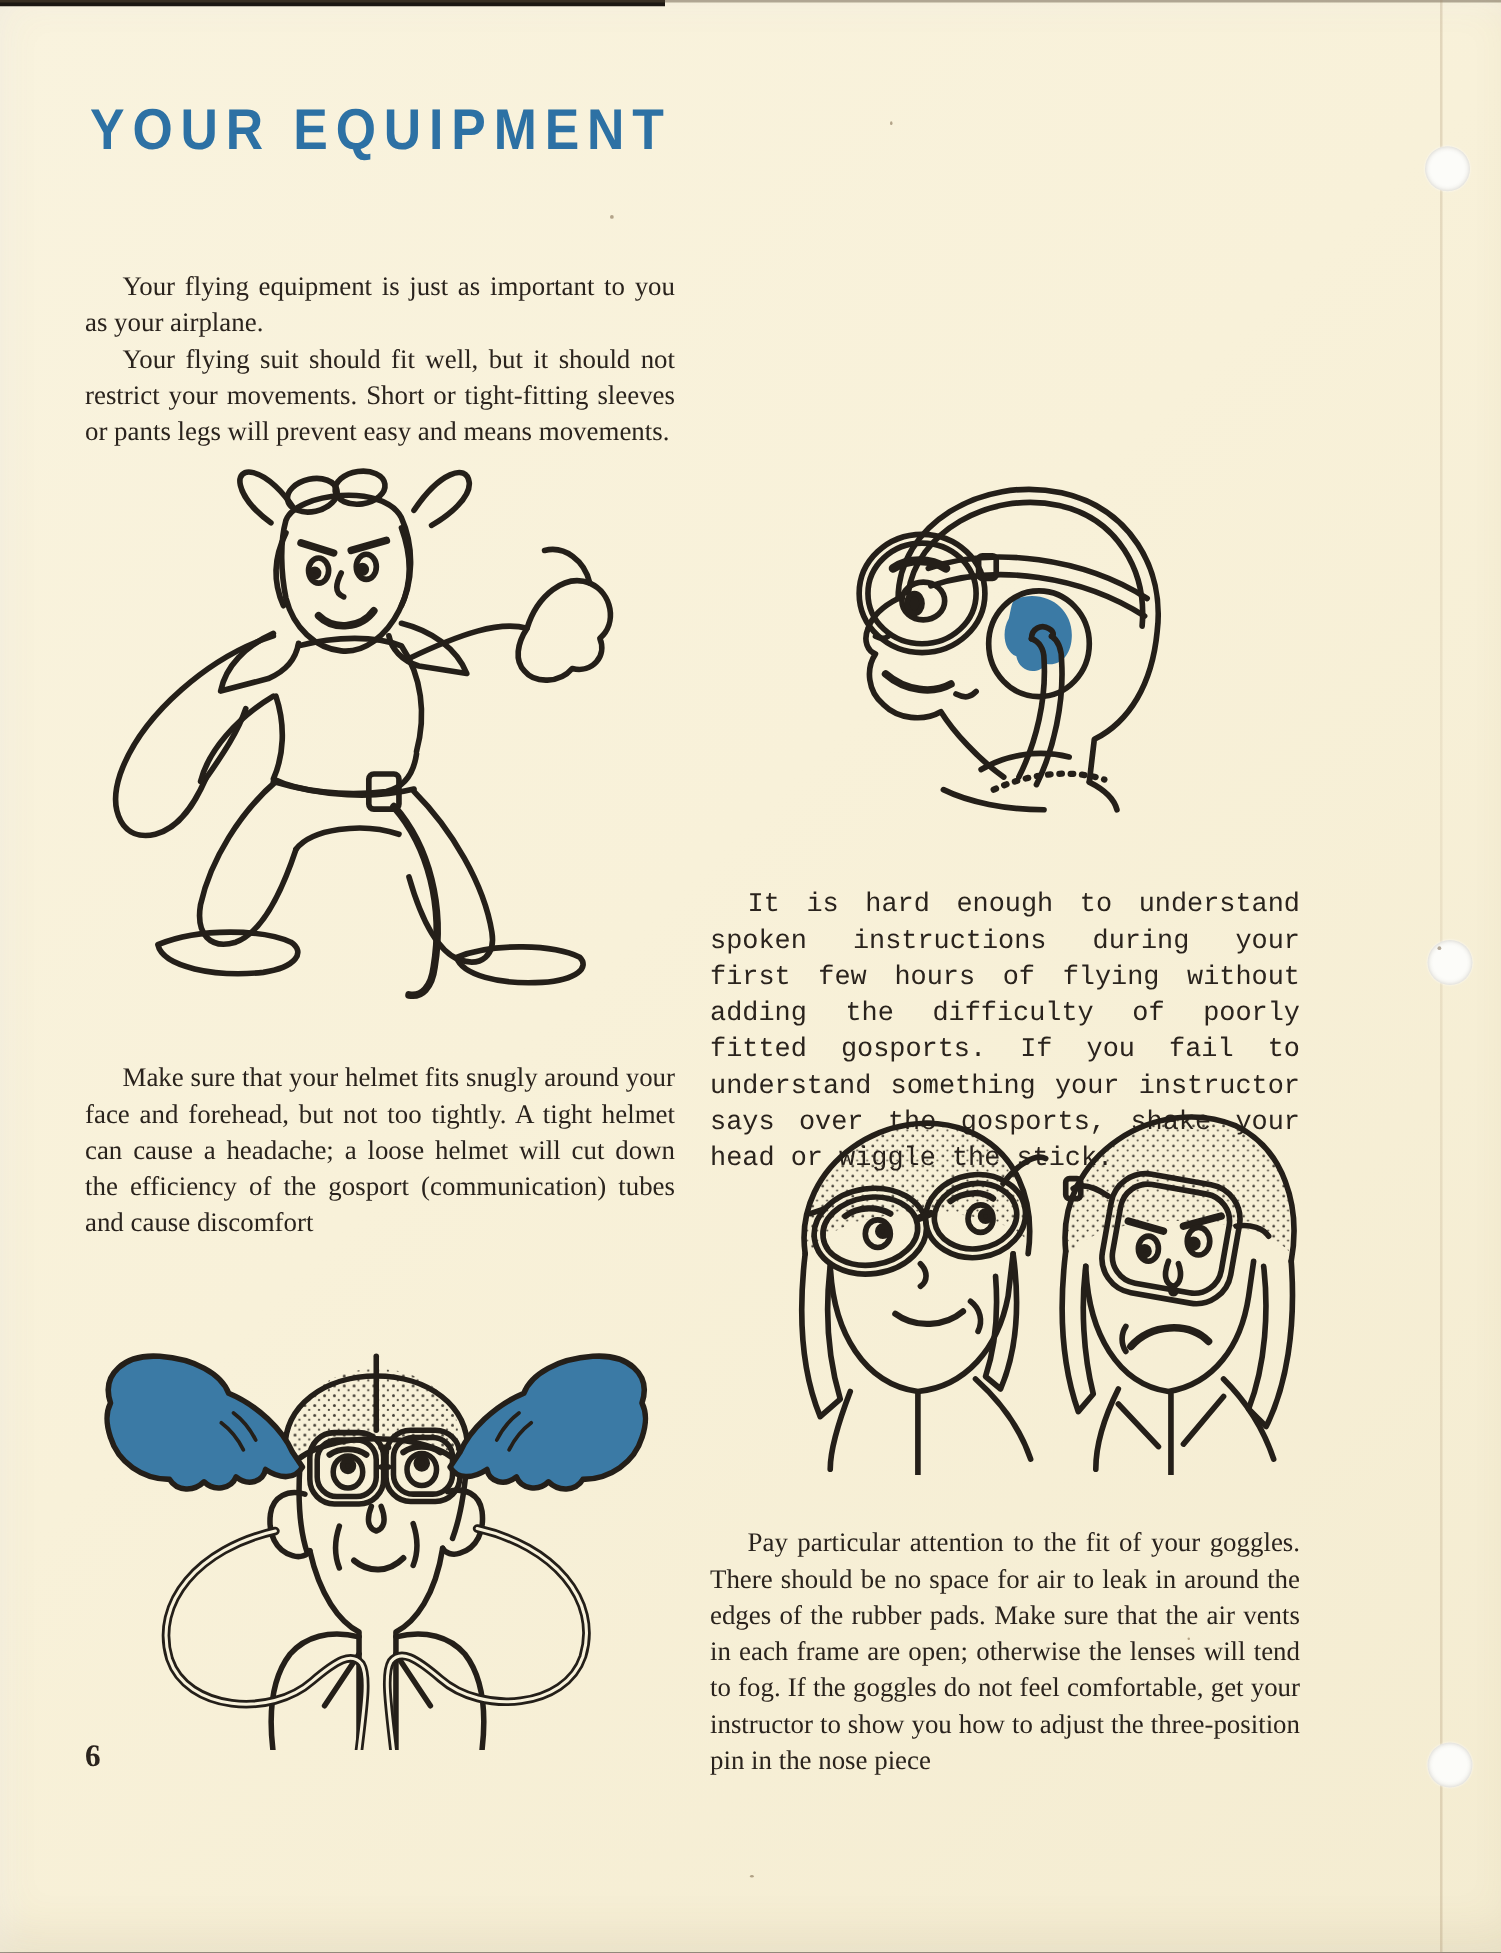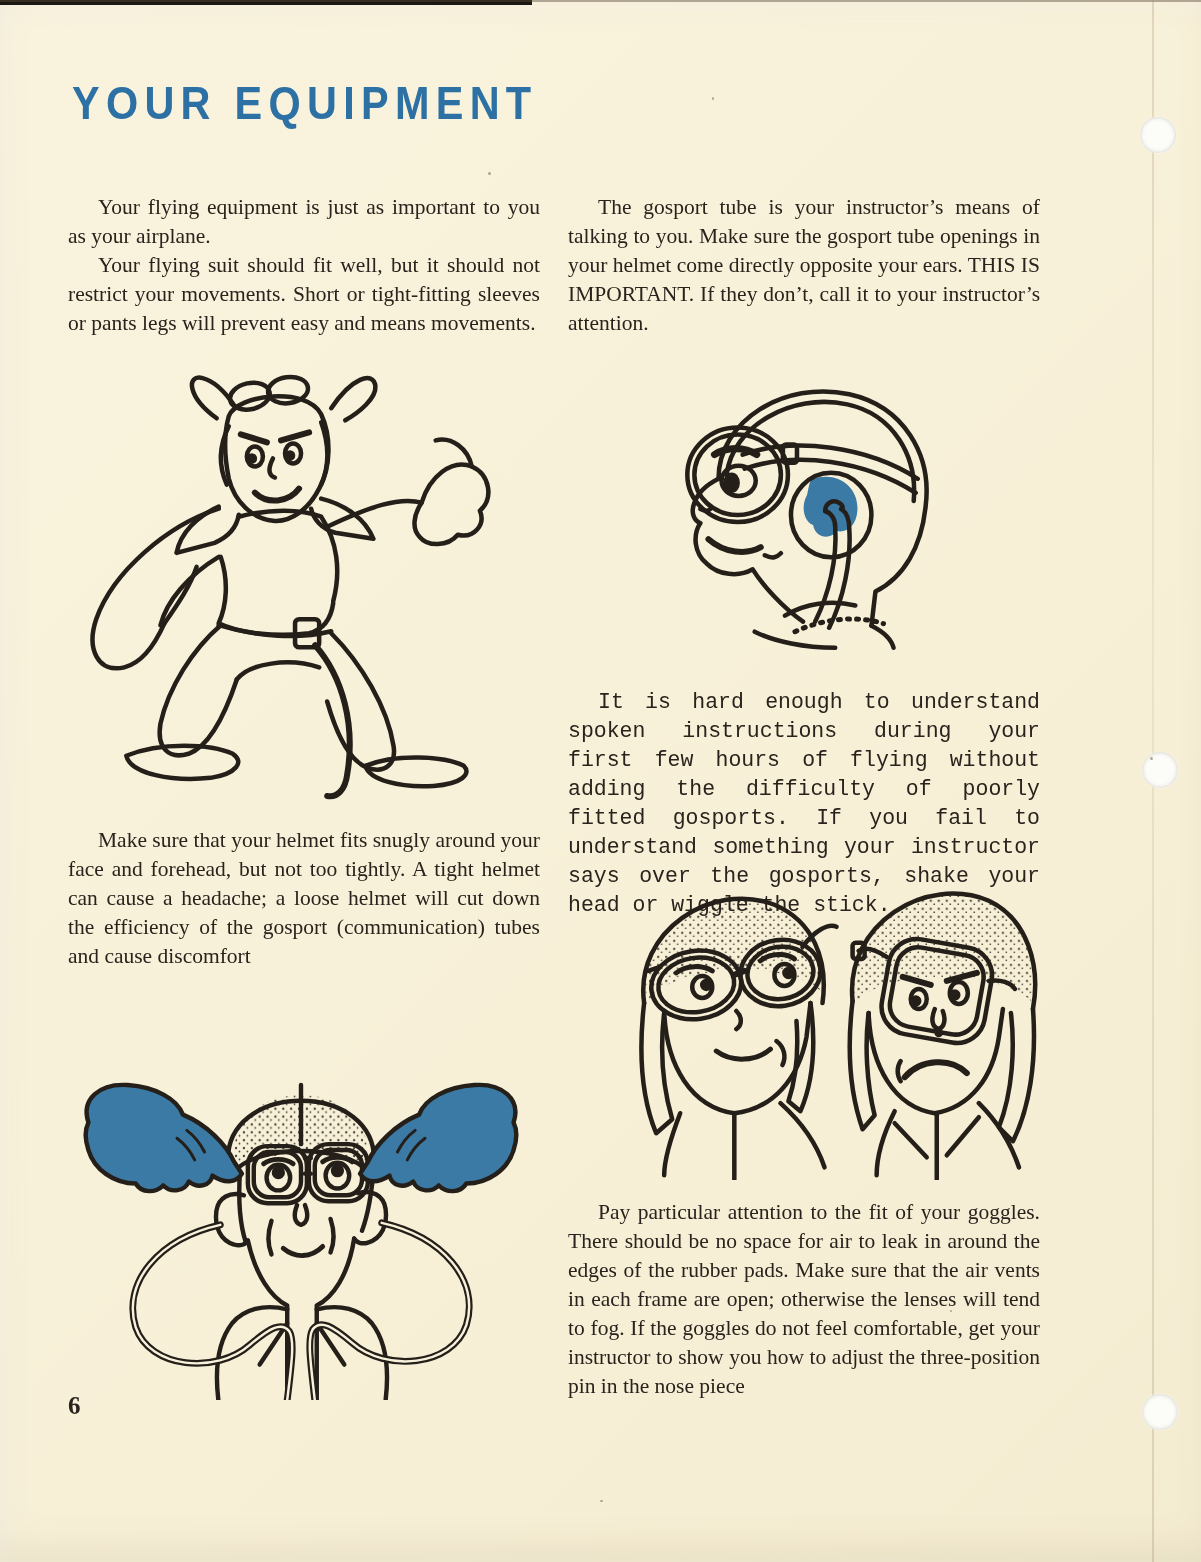--- a/index.html
+++ b/index.html
@@ -19,21 +19,21 @@
   .crease{position:absolute;top:0;left:1152px;width:2px;height:100%;
     background:linear-gradient(180deg,rgba(165,140,105,.28),rgba(165,140,105,.12) 40%,rgba(165,140,105,.3));}
   .page-title{
     position:absolute;left:72px;top:80px;
     font-family:"Liberation Sans", sans-serif;
     font-weight:700;font-size:46px;line-height:1;
     letter-spacing:7px;color:#2d71a4;
     transform:scaleX(.9);transform-origin:left center;
     white-space:nowrap;
   }
-  .col{position:absolute;width:472px;font-size:21.5px;line-height:29px;text-align:justify;}
+  .col{position:absolute;width:472px;font-size:21.5px;line-height:29px;text-align:justify;margin-top:22px;}
   .col p{margin:0;text-indent:30px;}
   #l1{left:68px;top:193px;}
   #l2{left:68px;top:826px;}
   #r1{left:568px;top:193px;}
   #r2{left:568px;top:688px;font-family:Liberation Mono, monospace;}
   #r3{left:568px;top:1198px;}
   .illo{position:absolute;}
   #illo-suit{left:68px;top:356px;width:432px;height:452px;}
   #illo-profile{left:634px;top:362px;width:332px;height:302px;}
   #illo-hands{left:56px;top:1028px;width:490px;height:372px;}
@@ -56,23 +56,20 @@
   <div class="top-hairline"></div>
   <div class="crease"></div>
 
   <div class="page-title">YOUR EQUIPMENT</div>
 
   <div class="col" id="l1">
     <p>Your flying equipment is just as important to you as your airplane.</p>
     <p>Your flying suit should fit well, but it should not restrict your movements. Short or tight-fitting sleeves or pants legs will prevent easy and means movements.</p>
   </div>
 
-  <div class="col" id="r1">
-    <p>The gosport tube is your instructor’s means of talking to you. Make sure the gosport tube openings in your helmet come directly opposite your ears. THIS IS IMPORTANT. If they don’t, call it to your instructor’s attention.</p>
-  </div>
 
   <div class="illo" id="illo-suit" aria-label="Cartoon pilot frowning at his oversized baggy flying suit with drooping sleeves">
     <svg viewBox="0 0 430 450">
       <g stroke="#241f19" stroke-width="4.5" fill="none" stroke-linecap="round" stroke-linejoin="round">
         <path d="M148,62 C118,40 118,18 134,22 C146,25 158,38 166,50"></path>
         <path d="M262,52 C282,22 304,14 306,30 C307,42 290,56 276,64"></path>
         <ellipse cx="181" cy="40" rx="20" ry="13" transform="rotate(-12 181 40)"></ellipse>
         <ellipse cx="219" cy="34" rx="20" ry="13" transform="rotate(-8 219 34)"></ellipse>
         <path d="M160,60 C168,38 238,30 252,58 C262,80 262,110 250,132 C240,152 222,166 204,164 C184,162 166,146 160,122 C156,102 155,78 160,60 Z"></path>
         <path d="M160,70 C150,90 150,110 158,128"></path>

